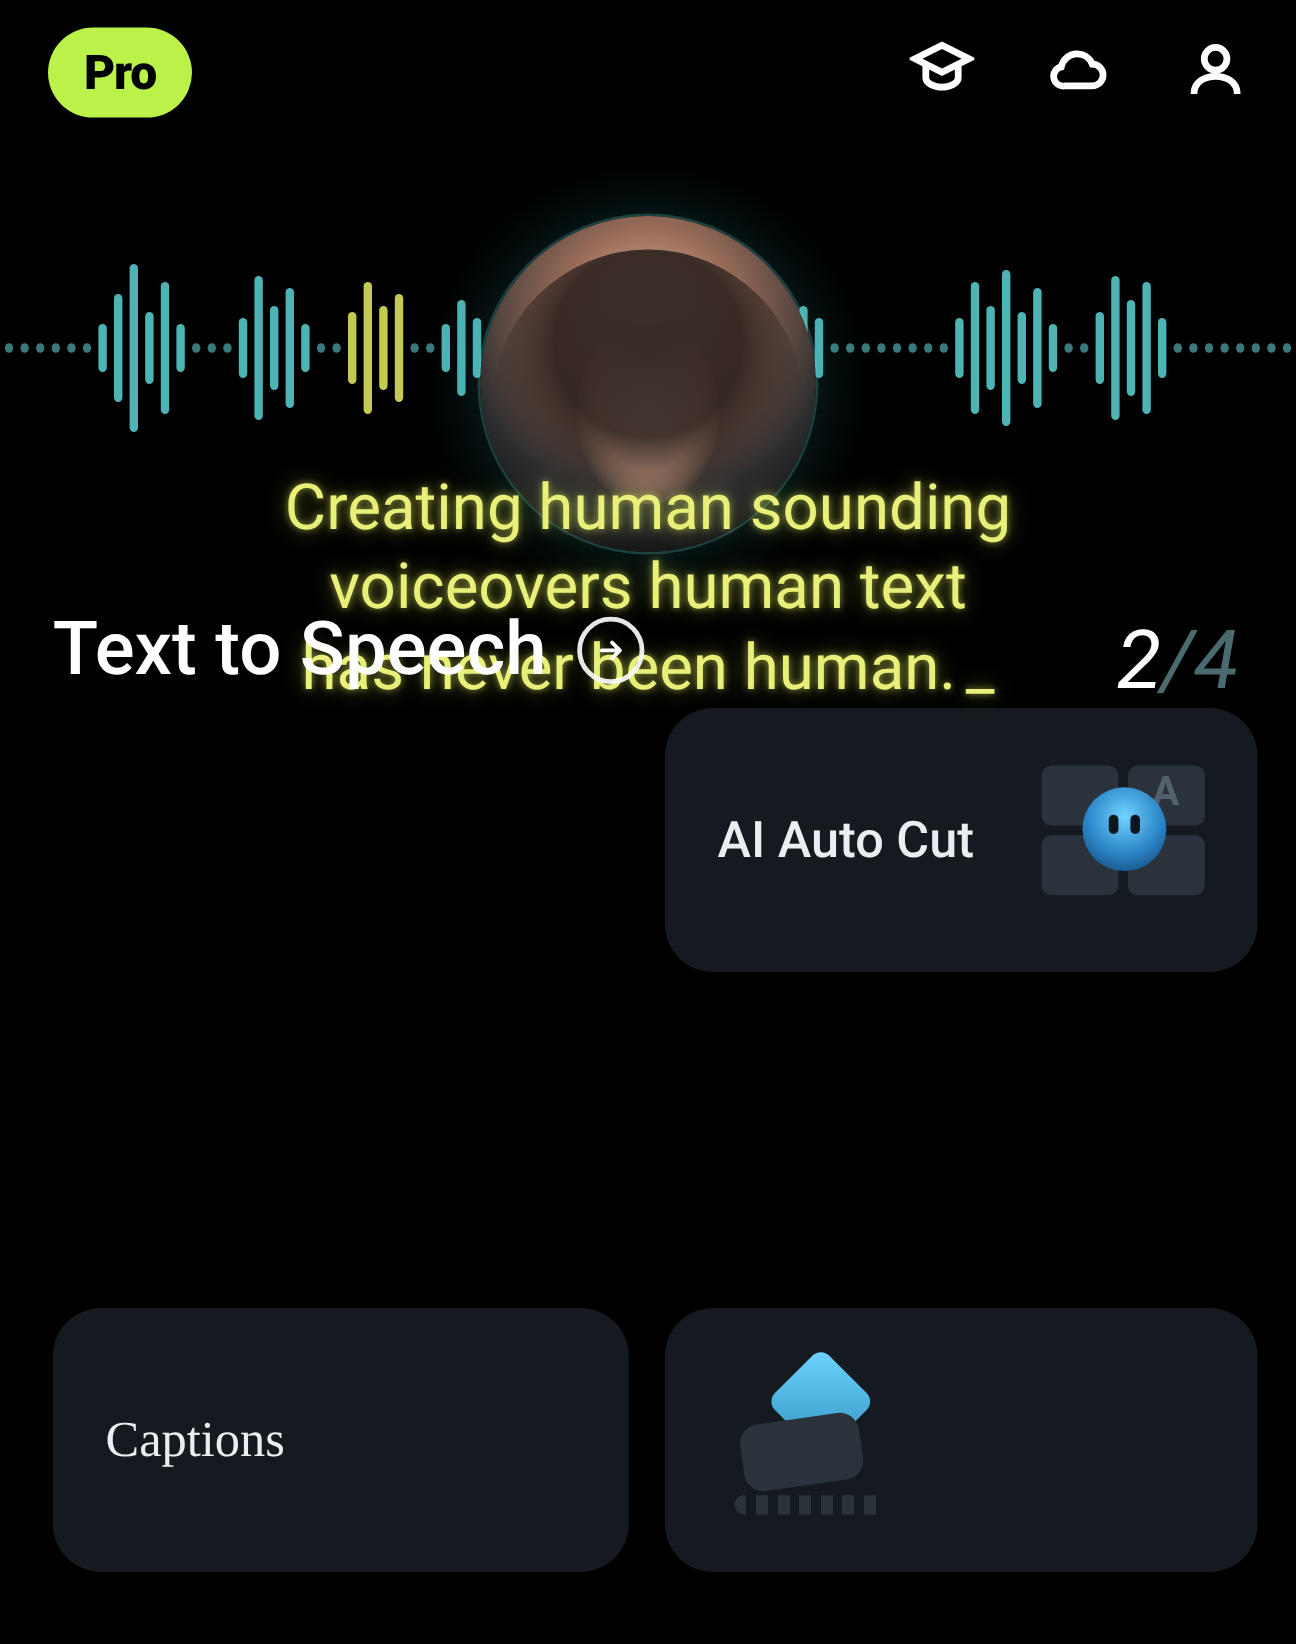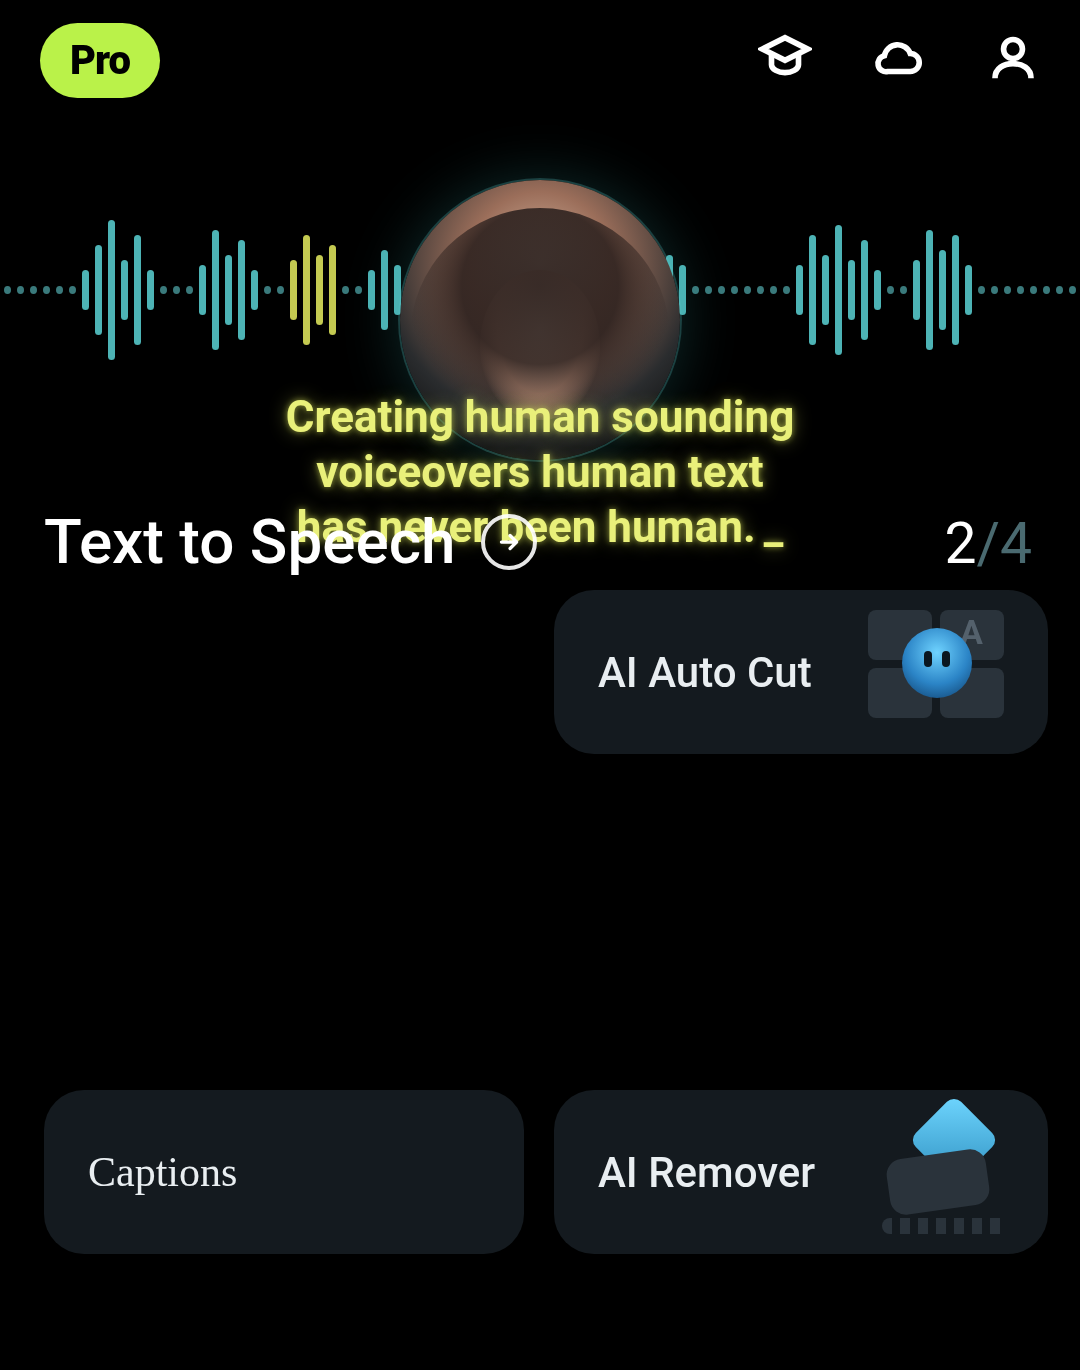--- a/index.html
+++ b/index.html
@@ -110,25 +110,25 @@
     background: radial-gradient(circle at 50% 30%, rgba(40,30,28,0.9) 0%, rgba(40,30,28,0.85) 35%, rgba(0,0,0,0) 60%);
     border-radius: 50%;
   }
 
   
   .tagline {
     position: absolute;
     top: 390px;
     left: 0; right: 0;
     text-align: center;
-    font-size: 44px;
+    font-size: 53px;
     line-height: 1.25;
     color: #e9f07a;
     text-shadow: 0 0 18px rgba(220,230,90,0.45), 0 0 6px rgba(220,230,90,0.6);
-    font-weight: 700;
+    font-weight: 400;
     padding: 0 120px;
     z-index: 1;
   }
   .tagline .cursor {
     margin-left: 8px;
     color: #e9f07a;
   }
 
   
   .section-title {
@@ -153,23 +153,24 @@
     display: flex;
     align-items: center;
     justify-content: center;
   }
   .play-ring svg { width: 26px; height: 26px; fill: #fff; }
 
   .pager {
     position: absolute;
     top: 510px;
     right: 48px;
-    font-size: 57px;
+    font-size: 68px;
     color: #fff;
     z-index: 5;
+    font-style: italic;
   }
   .pager .total { color: #4a6a70; }
   .pager .slash { color: #4a6a70; }
 
   
   .grid {
     position: absolute;
     top: 590px;
     left: 30px; right: 30px;
     bottom: 0;
@@ -204,21 +205,21 @@
     border-radius: 24px;
     display: flex; align-items: center; justify-content: center;
     color: #8fe9d9;
   }
   .plus-chip svg { width: 44px; height: 44px; stroke: #8fe9d9; stroke-width: 5; }
 
   .card {
     position: absolute;
     left: 524px;
     width: 494px;
-    height: 164px;
+    height: 220px;
     background: #141a1f;
     border-radius: 40px;
     display: flex;
     align-items: center;
     justify-content: space-between;
     padding: 0 30px 0 44px;
   }
   .card .c-label {
     font-size: 42px;
     color: #e9eef1;
@@ -469,21 +470,20 @@
         </div>
     </div>
   </div>
 
 
   <div class="card small-left" style="top:500px;font-family:Liberation Serif, serif;">
     <span class="c-label">Captions</span>
   </div>
 
   <div class="card" style="top:500px;">
-    <span class="c-label">AI Remover</span>
     <div class="c-icon remover-icon">
       <div class="diamond"></div>
       <div class="eraser"></div>
       <div class="trail"></div>
     </div>
   </div>
 
 </div>
 
 </body></html>

